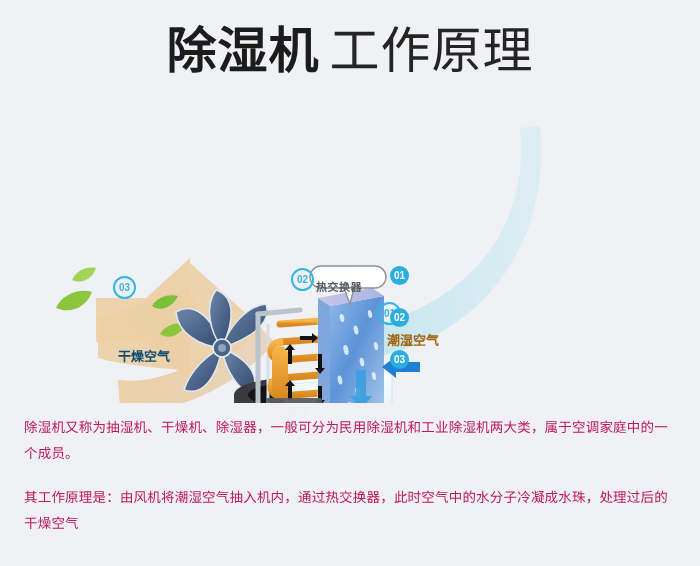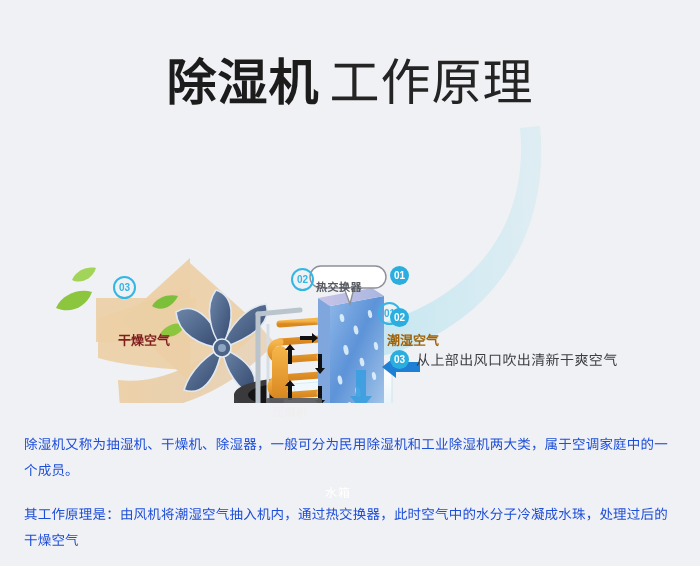--- a/index.html
+++ b/index.html
@@ -19,21 +19,20 @@
 
   
   .title-wrap {
     position: absolute;
     left: 0;
     top: 26px;
     width: 700px;
     text-align: center;
     line-height: 1;
     white-space: nowrap;
-    margin-top: 32px;
   }
   .title-a {
     font-size: 50px;
     font-weight: 700;
     letter-spacing: 1px;
     color: #1c1c1c;
     vertical-align: baseline;
   }
   .title-b {
     font-size: 50px;
@@ -55,23 +54,23 @@
   .stage svg { display: block; }
 
   
   .lbl {
     position: absolute;
     font-family: "Liberation Sans", "DejaVu Sans", sans-serif;
     white-space: nowrap;
     pointer-events: none;
   }
   .lbl-dry {
-    left: 118px; top: 212px;
+    left: 118px; top: 228px;
     font-size: 13px;
-    color: #7f1d1d;
+    color: #0c4a6e;
     font-weight: 700;
   }
   .lbl-humid {
     left: 387px; top: 212px;
     font-size: 13px;
     color: #a16207;
     font-weight: 700;
   }
   .lbl-hx {
     left: 316px; top: 160px;
@@ -146,24 +145,24 @@
   }
 
   
   .copy {
     position: absolute;
     left: 24px;
     top: 415px;
     width: 655px;
   }
   .copy p {
-    margin: 17px 0 6px 0;
+    margin: 0 0 6px 0;
     font-size: 13.5px;
     line-height: 26px;
-    color: #1d4ed8;
+    color: #be185d;
     letter-spacing: .2px;
   }
   .copy p.gap { margin-top: 18px; }
 </style>
 </head>
 <body>
 
 <div class="title-wrap">
   <span class="title-a">除湿机</span><span class="title-b">工作原理</span>
 </div>
@@ -338,21 +337,20 @@
   <div class="legend-row">
     <div class="legend-badge">01</div>
   </div>
 
   <div class="legend-row">
     <div class="legend-badge">02</div>
   </div>
 
   <div class="legend-row">
     <div class="legend-badge">03</div>
-    <div class="legend-text">从上部出风口吹出清新干爽空气</div>
   </div>
 
 </div>
 
 <div class="copy">
   <p>除湿机又称为抽湿机、干燥机、除湿器，一般可分为民用除湿机和工业除湿机两大类，属于空调家庭中的一个成员。</p>
   <p class="gap">其工作原理是：由风机将潮湿空气抽入机内，通过热交换器，此时空气中的水分子冷凝成水珠，处理过后的干燥空气</p>
 
 </div>
 

